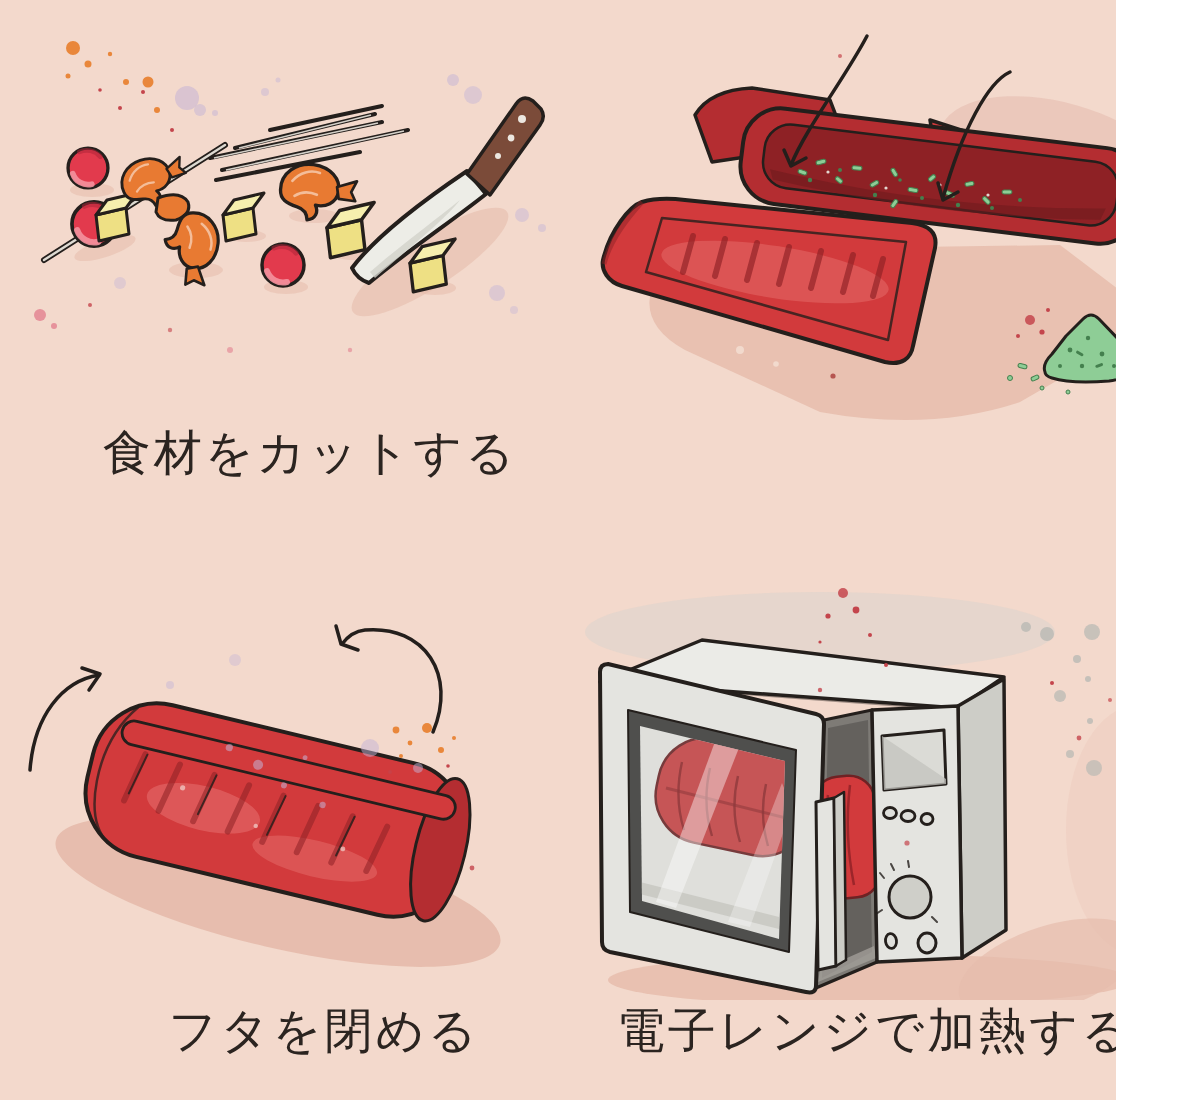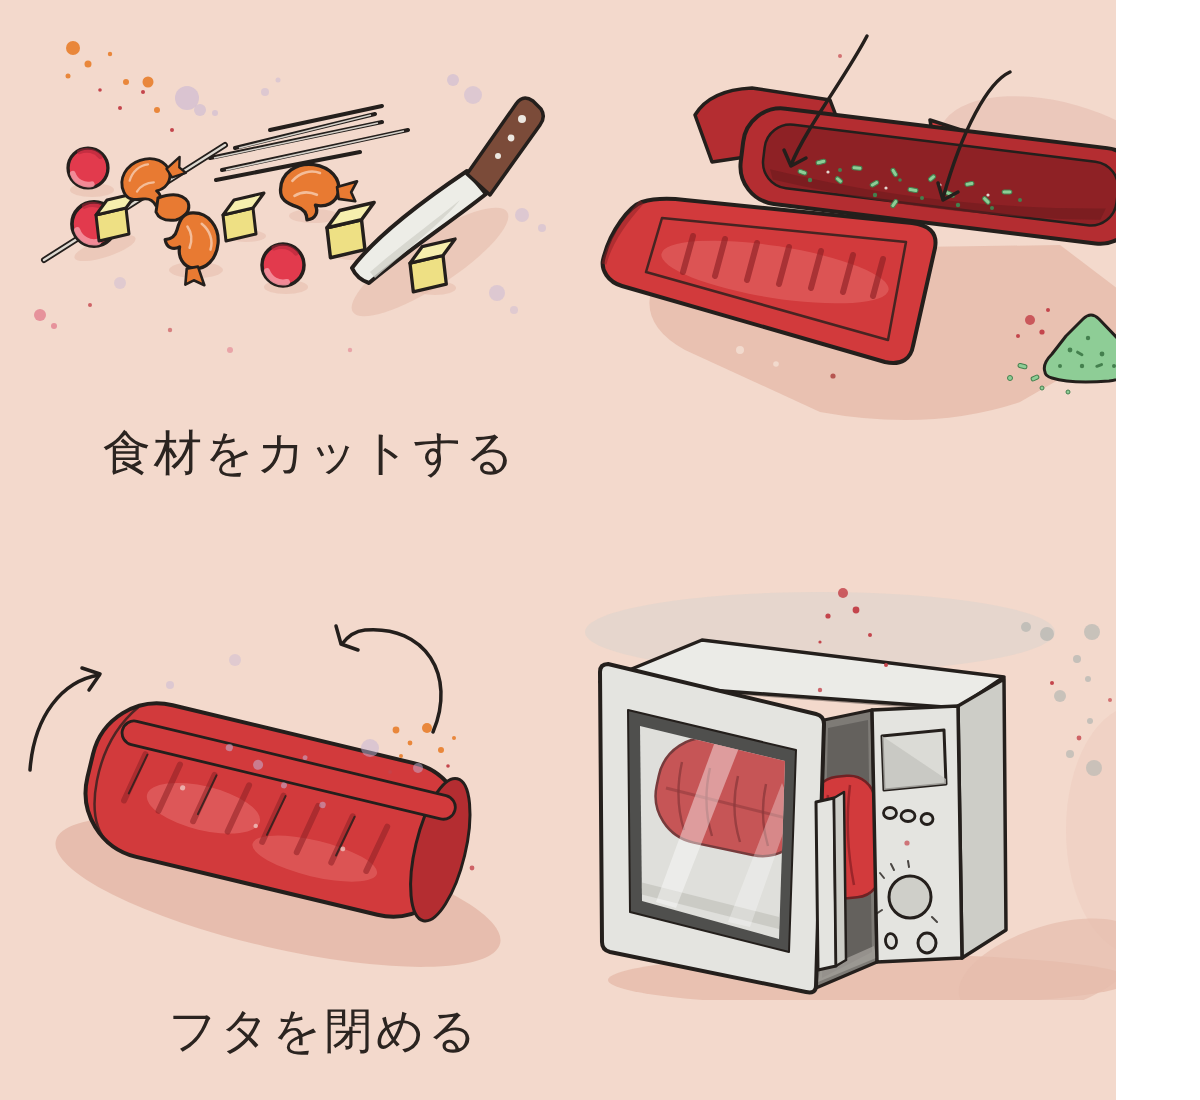--- a/index.html
+++ b/index.html
@@ -402,13 +402,14 @@
       <circle cx="500" cy="174" r="4" fill="var(--splat-gray)" opacity=".75"></circle>
       <circle cx="524" cy="188" r="8" fill="var(--splat-gray)" opacity=".7"></circle>
       <circle cx="482" cy="103" r="2" fill="var(--splat-red)"></circle>
       <circle cx="509" cy="158" r="2.4" fill="var(--splat-red)" opacity=".8"></circle>
       <circle cx="540" cy="120" r="2" fill="var(--splat-red)" opacity=".7"></circle>
     </g>
   </svg>
 
   <div class="caption" style="left:310px;top:428px">食材をカットする</div>
   <div class="caption" style="left:324px;top:1006px">フタを閉める</div>
+  <div class="caption" style="left:875px;top:1006px">電子レンジで加熱する</div>
 </div>
 
 </body></html>

